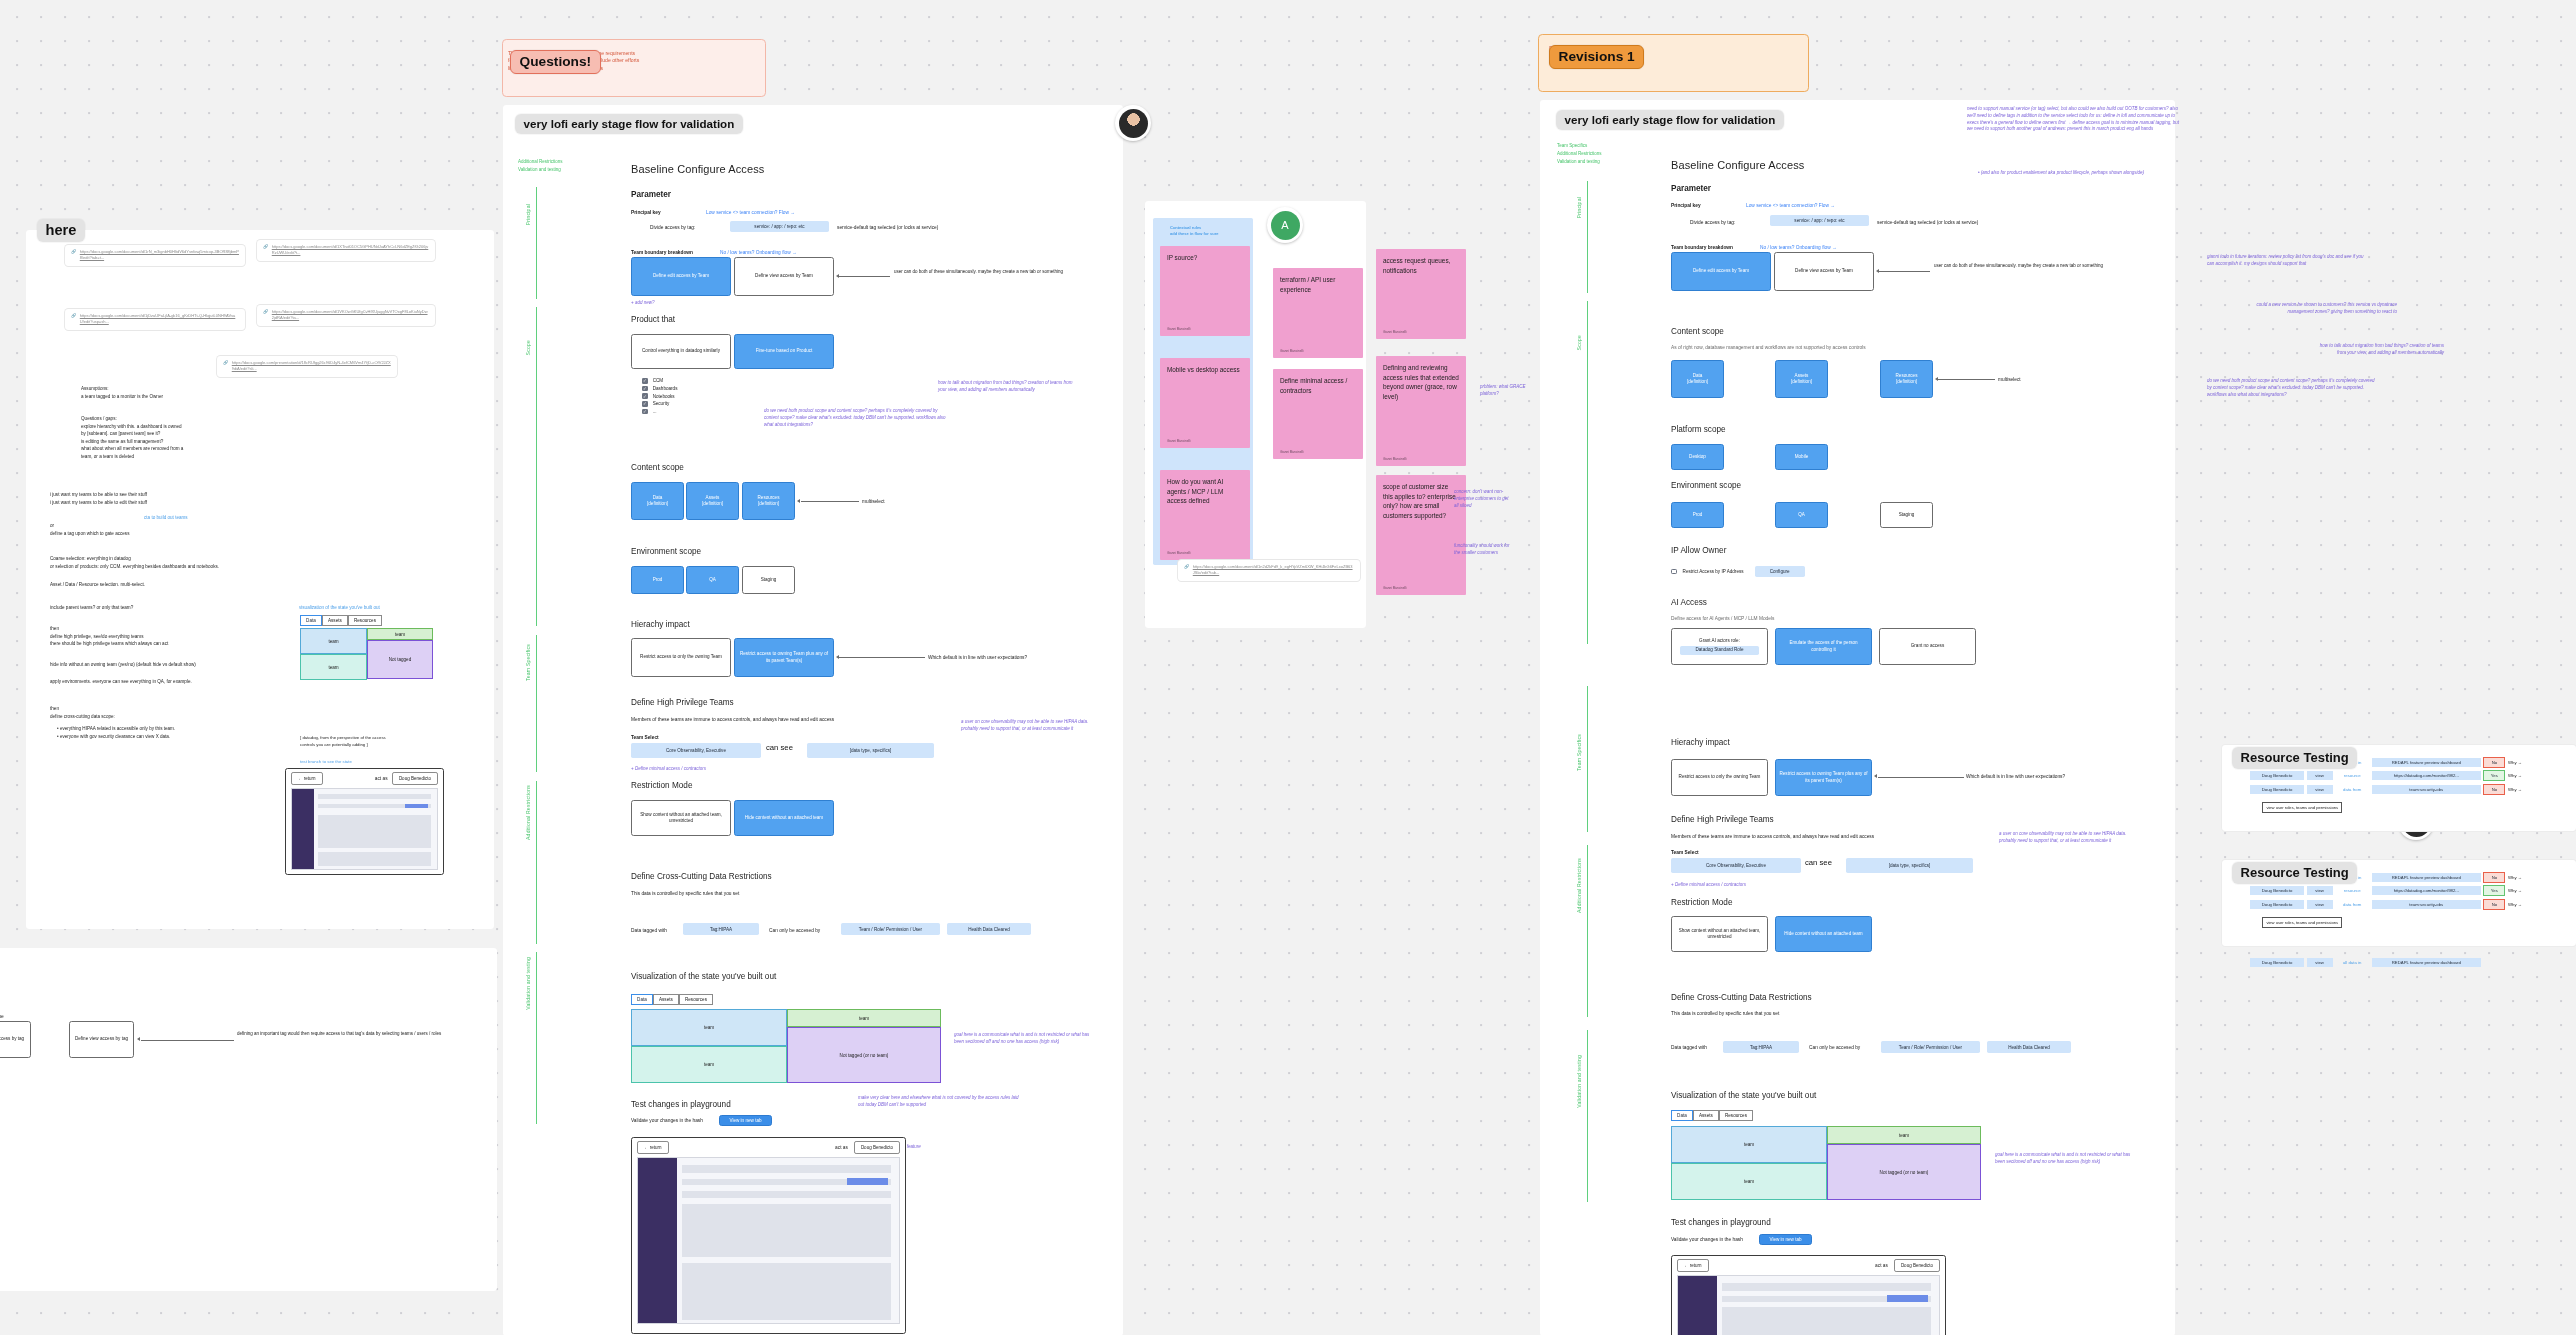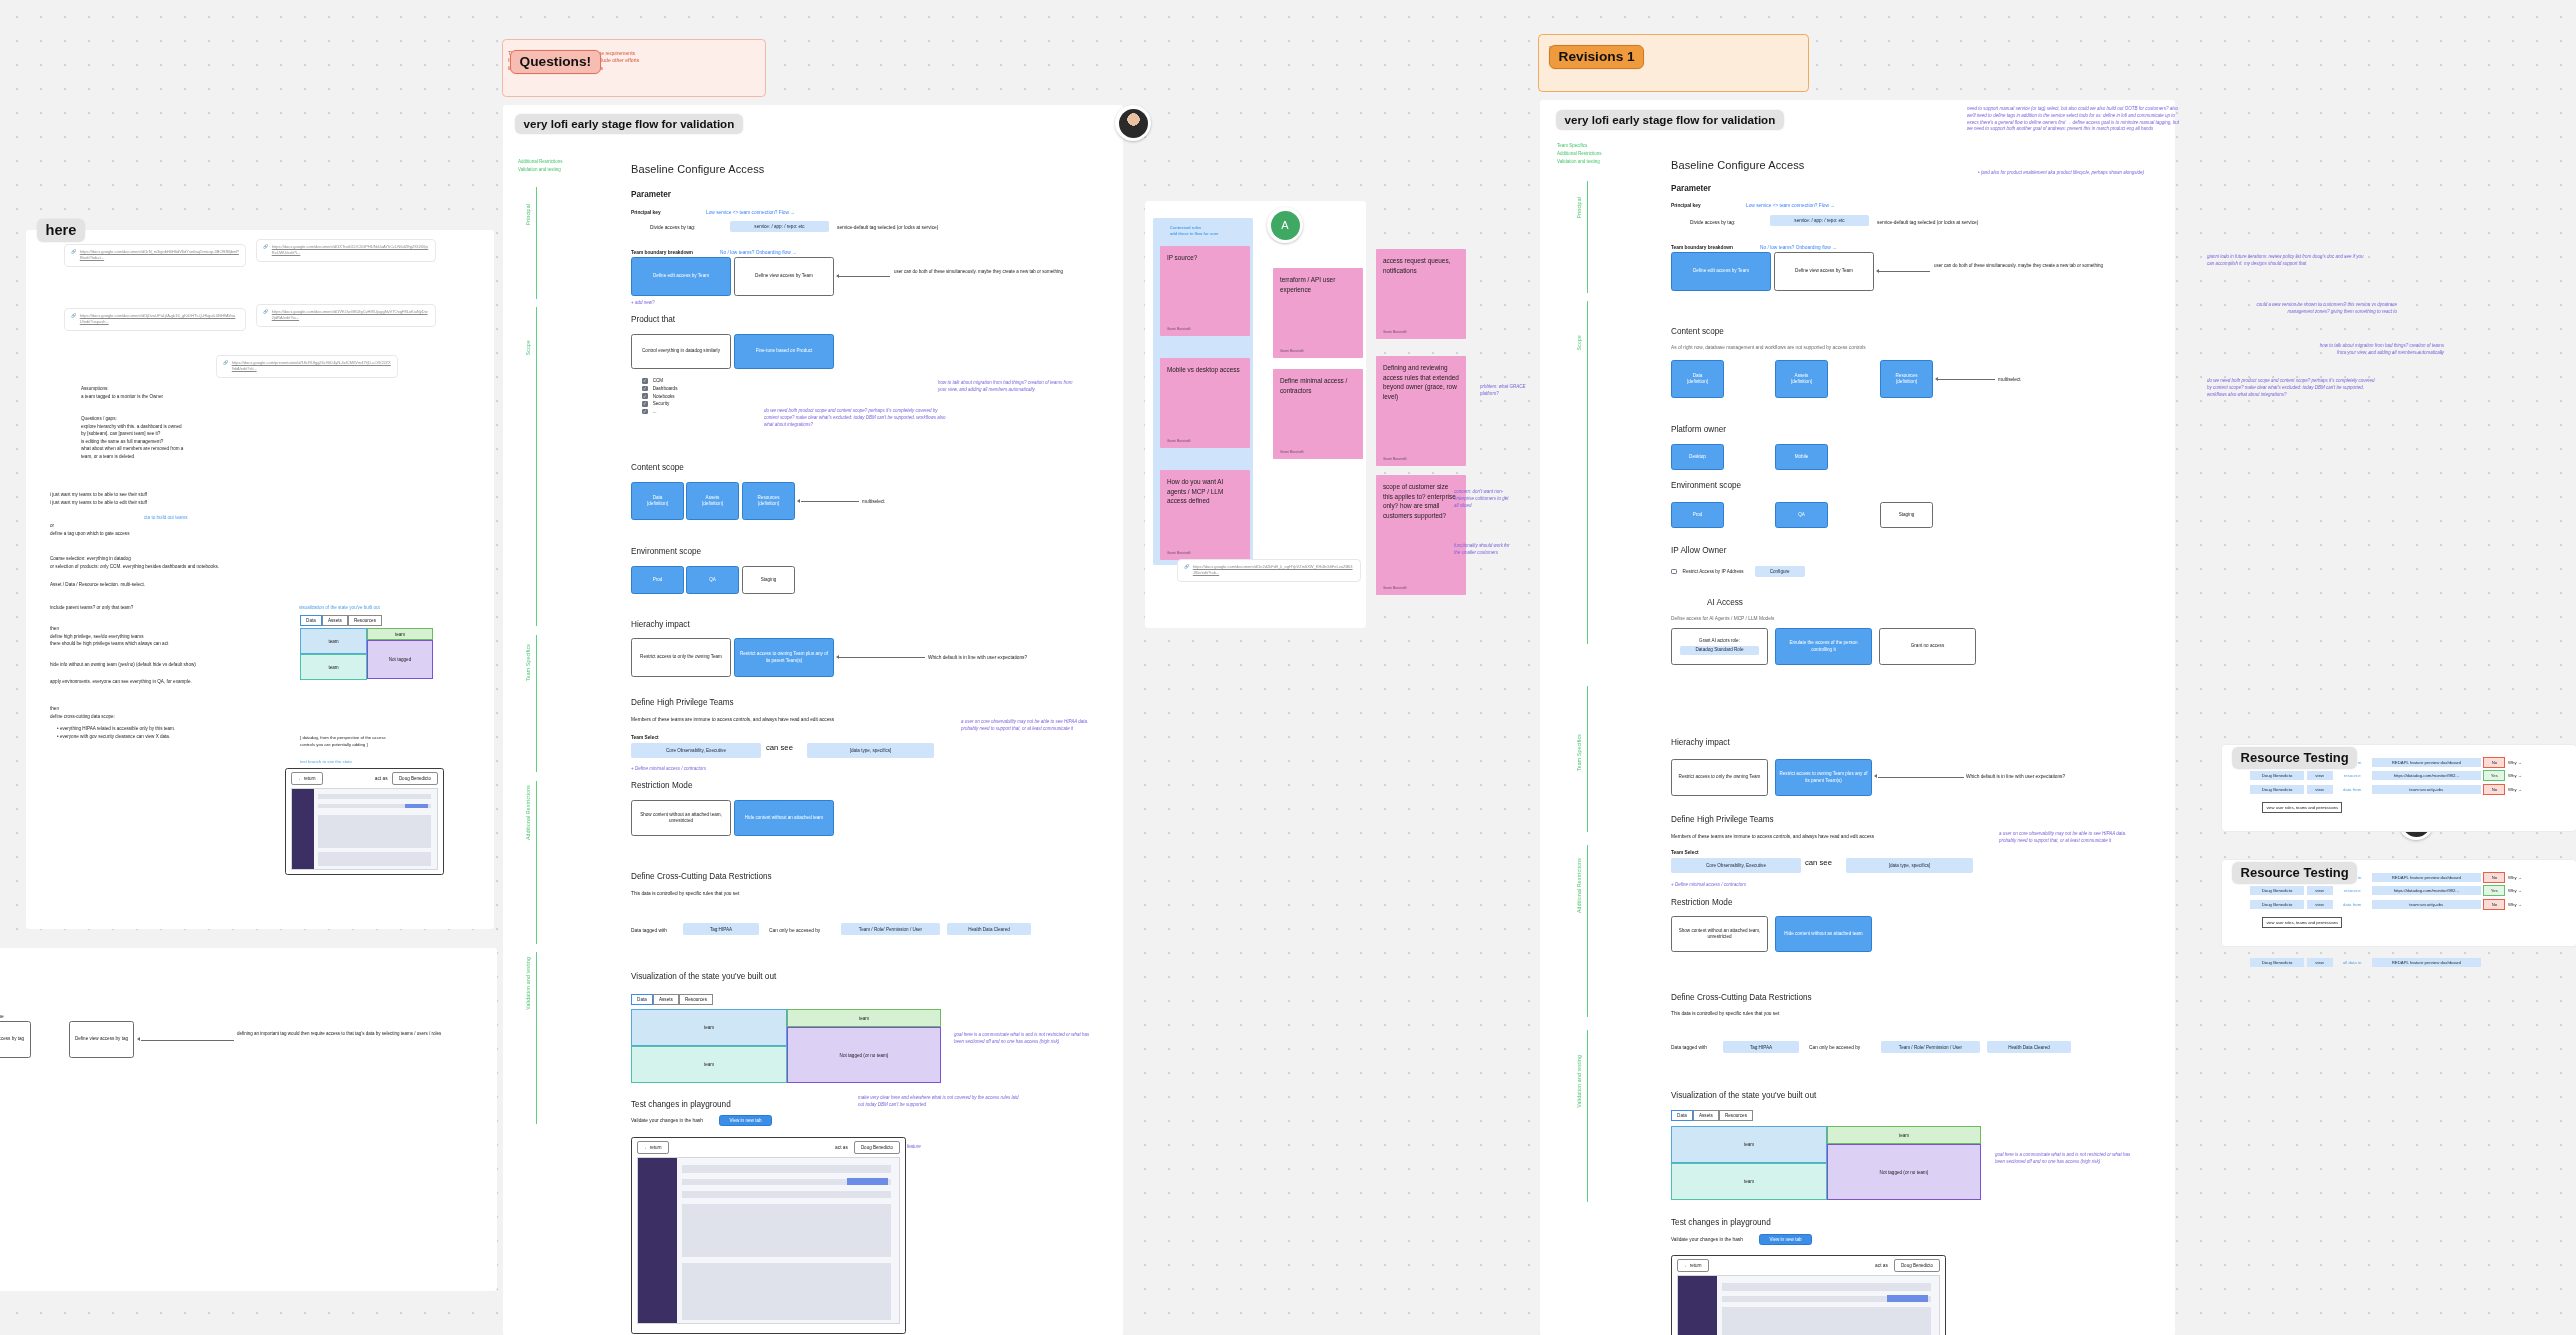--- a/index.html
+++ b/index.html
@@ -581,21 +581,21 @@
   <span>[definition]</span>
 </div>
 <div class="abs optbox sel" style="left:1880px; top:360px; width:53px; height:38px; flex-direction:column;">
   <span>Resources</span>
   <span>[definition]</span>
 </div>
 <div class="abs arrowline" style="left:1938px; top:379px; width:57px;"></div>
 <div class="abs arrowhead" style="left:1935px; top:377px;"></div>
 <div class="abs lbl" style="left:1998px; top:377px;">multiselect</div>
 
-<div class="abs h-sub-l" style="left:1671px; top:425px;">Platform owner</div>
+<div class="abs h-sub-l" style="left:1671px; top:425px;">Platform scope</div>
 <div class="abs optbox sel" style="left:1671px; top:444px; width:53px; height:26px;">
   <span>Desktop</span>
 </div>
 <div class="abs optbox sel" style="left:1775px; top:444px; width:53px; height:26px;">
   <span>Mobile</span>
 </div>
 
 <div class="abs h-sub-l" style="left:1671px; top:481px;">Environment scope</div>
 <div class="abs optbox sel" style="left:1671px; top:502px; width:53px; height:26px;">
   <span>Prod</span>
@@ -607,21 +607,21 @@
   <span>Staging</span>
 </div>
 
 <div class="abs h-sub-l" style="left:1671px; top:546px;">IP Allow Owner</div>
 <div class="abs" style="left:1671px; top:566px; display:flex; align-items:center; gap:6px;">
   <span class="cb off">✓</span>
   <span class="cbtxt">Restrict Access by IP Address</span>
   <span class="pill" style="width:50px;height:11px;margin-left:5.1px;">Configure</span>
 </div>
 
-<div class="abs h-sub-l" style="left:1671px; top:598px;margin-left:36px;">AI Access</div>
+<div class="abs h-sub-l" style="left:1671px; top:598px;">AI Access</div>
 <div class="abs lbl" style="left:1671px; top:616px; color:#6b6b6b;">Define access for AI Agents / MCP / LLM Models</div>
 <div class="abs optbox" style="left:1671px; top:628px; width:97px; height:37px; flex-direction:column; gap:1.7px;">
   <span>Grant AI actors role:</span>
   <span class="pill" style="width:79px;height:9.4px;">Datadog Standard Role</span>
 </div>
 <div class="abs optbox sel" style="left:1775px; top:628px; width:97px; height:37px;">
   <span>Emulate the access of the person controlling it</span>
 </div>
 <div class="abs optbox" style="left:1879px; top:628px; width:97px; height:37px;">
   <span>Grant no access</span>

